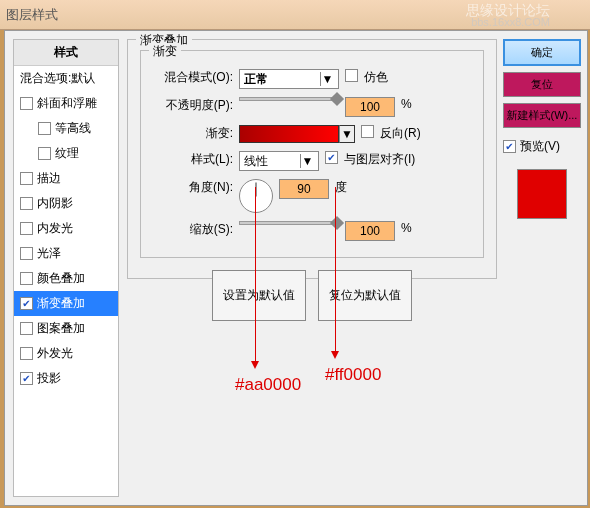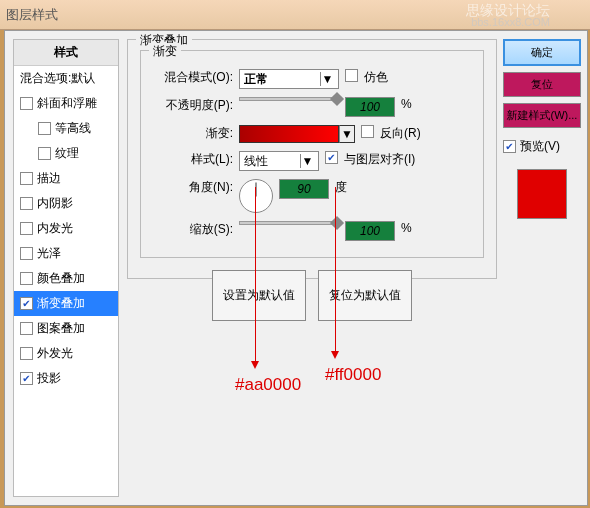--- a/index.html
+++ b/index.html
@@ -16,21 +16,21 @@
 .checkbox { width: 13px; height: 13px; border: 1px solid #888; background: #fff; display: inline-flex; align-items: center; justify-content: center; font-size: 10px; color: #2050c0; }
 .checkbox.checked::after { content: "✔"; }
 .main-panel { flex: 1; position: relative; margin: 8px 4px; }
 .group-box { border: 1px solid #bbb; margin-bottom: 8px; padding: 10px 12px 16px 12px; position: relative; }
 .group-title { position: absolute; top: -8px; left: 8px; background: #f0f0f0; padding: 0 4px; }
 .row { display: flex; align-items: flex-start; margin: 8px 0; gap: 6px; }
 .label { width: 80px; text-align: right; }
 .select { border: 1px solid #888; background: #fff; height: 20px; padding: 0 4px; display: flex; align-items: center; justify-content: space-between; }
 .select-arrow { width: 14px; text-align: center; border-left: 1px solid #888; }
 .gradient-preview { width: 100px; height: 18px; background: linear-gradient(to right, #aa0000, #ff0000); border: 1px solid #333; }
-.num-input { width: 50px; height: 20px; border: 1px solid #888; background: #15803d; text-align: center; line-height: 18px; font-style: italic; }
+.num-input { width: 50px; height: 20px; border: 1px solid #888; background: #fdba74; text-align: center; line-height: 18px; }
 .slider { flex: 1; height: 4px; background: #ccc; border: 1px solid #999; position: relative; max-width: 100px; }
 .slider-thumb { position: absolute; width: 10px; height: 10px; background: #888; top: -4px; transform: rotate(45deg); }
 .angle-dial { width: 34px; height: 34px; border: 1px solid #888; border-radius: 50%; background: #fff; position: relative; }
 .angle-hand { position: absolute; width: 14px; height: 1px; background: #333; top: 50%; left: 50%; transform-origin: left center; transform: rotate(-90deg); }
 .btn { border: 1px solid #888; background: #f5f5f5; padding: 16px 10px; cursor: pointer; }
 .btn-row { display: flex; gap: 12px; justify-content: center; margin-top: 12px; }
 .right-panel { width: 78px; margin: 8px 6px 8px 2px; display: flex; flex-direction: column; gap: 6px; }
 .right-btn { border: 1px solid #888; background: #be185d; padding: 4px 2px; text-align: center; cursor: pointer; font-size: 11px; }
 .right-btn.primary { background: linear-gradient(#cde8ff, #a8d8ff); border: 2px solid #3a90e0; }
 .preview-box { width: 50px; height: 50px; background: #e00000; border: 1px solid #888; margin: 8px auto; }

